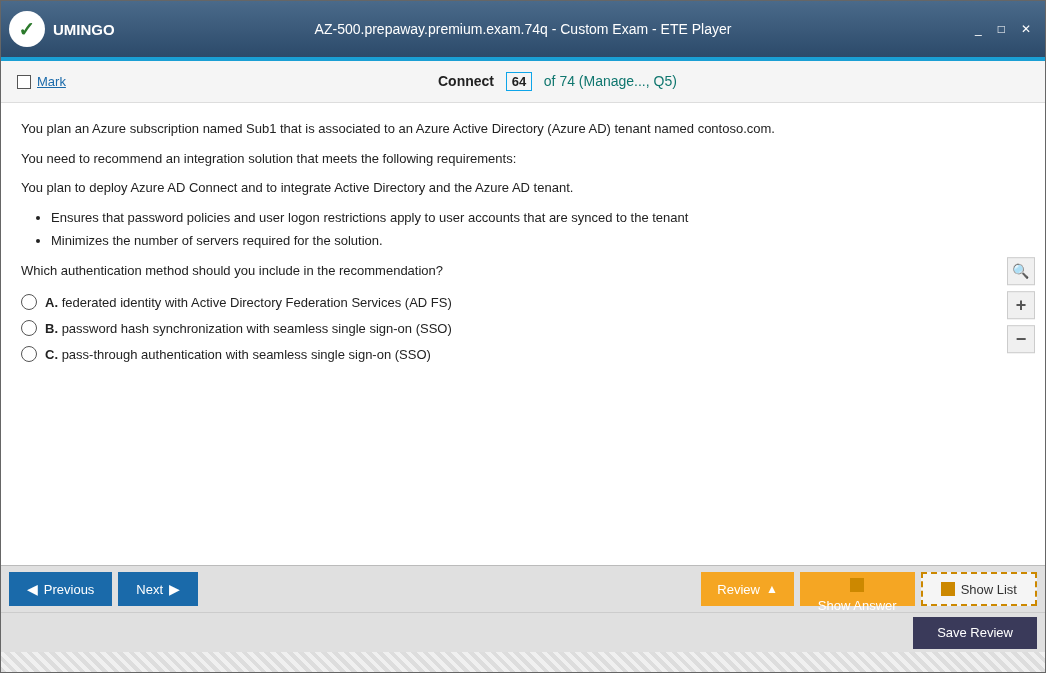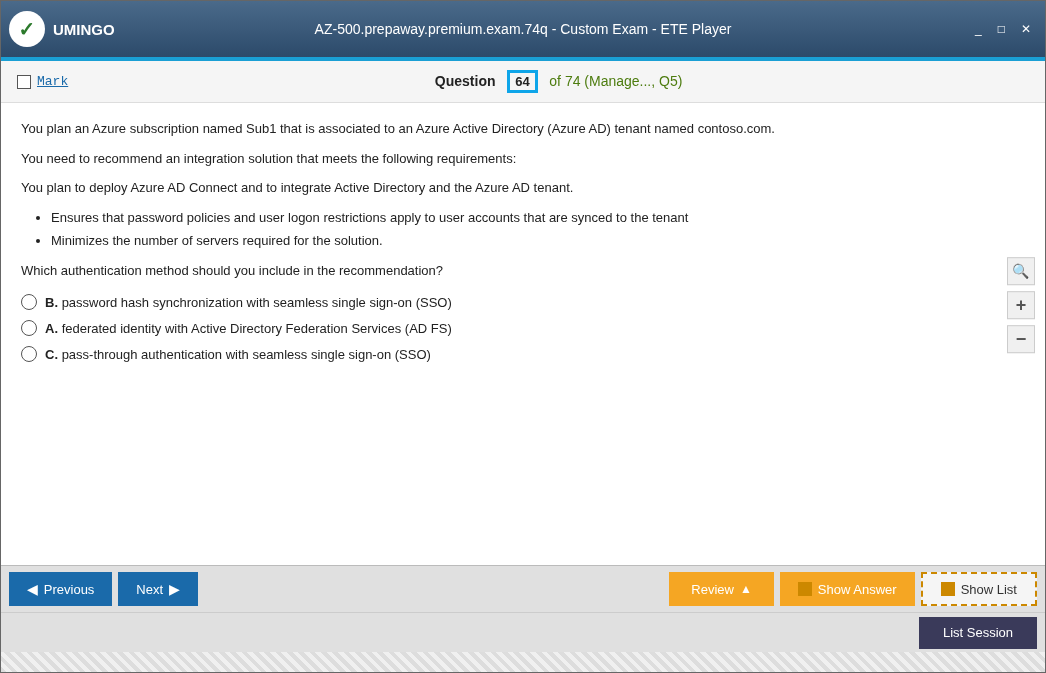--- a/index.html
+++ b/index.html
@@ -15,26 +15,26 @@
     .logo-text { color: #fff; font-size: 15px; font-weight: bold; }
     .title-bar-center { color: #fff; font-size: 14px; font-weight: normal; position: absolute; left: 50%; transform: translateX(-50%); }
     .title-bar-controls { display: flex; gap: 4px; }
     .win-btn { color: #fff; font-size: 12px; cursor: pointer; padding: 2px 6px; background: transparent; border: none; }
 
     
     .accent-line { height: 4px; background: #1a9fd4; flex-shrink: 0; }
 
     
     .question-header { height: 42px; display: flex; align-items: center; padding: 0 16px; border-bottom: 1px solid #ddd; background: #f5f5f5; flex-shrink: 0; gap: 20px; }
-    .mark-checkbox { display: flex; align-items: center; gap: 6px; font-family: Liberation Mono, monospace; }
+    .mark-checkbox { display: flex; align-items: center; gap: 6px; }
     .mark-cb { width: 14px; height: 14px; border: 1px solid #555; background: #fff; display: inline-block; cursor: pointer; }
     .mark-label { color: #1a6aaa; text-decoration: underline; cursor: pointer; font-size: 13px; }
     .question-info { margin-left: auto; margin-right: auto; font-size: 14px; color: #222; font-weight: bold; }
-    .question-num-box { border: 3px solid #0ea5e9; padding: 1px 5px; font-size: 13px; font-weight: bold; display: inline-block; }
-    .question-meta { color: #4d7c0f; font-weight: normal; }
+    .question-num-box { border: 1px solid #0ea5e9; padding: 1px 5px; font-size: 13px; font-weight: bold; display: inline-block; }
+    .question-meta { color: #0f766e; font-weight: normal; }
 
     
     .content-area { flex: 1; overflow-y: auto; padding: 16px 20px; background: #fff; position: relative; }
     .question-text p { margin-bottom: 10px; line-height: 1.5; color: #222; font-size: 13px; }
     .bullet-list { margin: 0 0 10px 30px; }
     .bullet-list li { margin-bottom: 4px; line-height: 1.5; color: #222; }
     .options-list { margin-top: 14px; }
     .option-item { display: flex; align-items: center; margin-bottom: 10px; gap: 8px; cursor: pointer; }
     .option-radio { width: 16px; height: 16px; border-radius: 50%; border: 1.5px solid #555; background: #fff; flex-shrink: 0; cursor: pointer; }
     .option-label { font-size: 13px; color: #222; }
@@ -42,23 +42,23 @@
     
     .sidebar-icons { position: absolute; right: 10px; top: 50%; transform: translateY(-80%); display: flex; flex-direction: column; gap: 6px; }
     .icon-btn { width: 28px; height: 28px; border: 1px solid #ccc; background: #f0f0f0; display: flex; align-items: center; justify-content: center; cursor: pointer; font-size: 14px; color: #555; }
 
     
     .bottom-toolbar { flex-shrink: 0; background: #e0e0e0; border-top: 1px solid #bbb; }
     .toolbar-row1 { display: flex; align-items: center; padding: 6px 8px; gap: 6px; height: 46px; }
     .nav-btn { background: #1a6aaa; color: #fff; border: none; padding: 6px 18px; cursor: pointer; font-size: 13px; display: flex; align-items: center; gap: 6px; height: 34px; }
     .nav-btn .arrow { font-size: 14px; }
     .spacer { flex: 1; }
-    .review-btn { background: #f5a623; color: #fff; border: none; padding: 6px 22px; cursor: pointer; font-size: 13px; height: 34px; display: flex; align-items: center; gap: 6px; }
+    .review-btn { background: #f5a623; color: #fff; border: none; padding: 6px 16px; cursor: pointer; font-size: 13px; height: 34px; display: flex; align-items: center; gap: 6px; }
     .review-arrow { font-size: 12px; }
-    .show-answer-btn { background: #f5a623; color: #fff; border: none; padding: 6px 18px; cursor: pointer; font-size: 13px; height: 34px; display: flex; align-items: center; gap: 6px; }
+    .show-answer-btn { background: #f5a623; color: #fff; border: none; padding: 6px 18px; cursor: pointer; font-size: 13px; height: 34px; display: flex; align-items: center; gap: 6px; flex-direction: column; }
     .show-list-btn { background: #f5f5f5; color: #333; border: 2px dashed #cc8800; padding: 6px 18px; cursor: pointer; font-size: 13px; height: 34px; display: flex; align-items: center; gap: 6px; }
     .btn-icon-sq { width: 14px; height: 14px; background: #cc8800; display: inline-block; flex-shrink: 0; }
 
     .toolbar-row2 { display: flex; align-items: center; justify-content: flex-end; padding: 4px 8px; gap: 6px; height: 40px; border-top: 1px solid #ccc; }
     .save-session-btn { background: #3a3a5a; color: #fff; border: none; padding: 6px 24px; cursor: pointer; font-size: 13px; height: 32px; }
     .end-exam-btn { background: #3a3a5a; color: #fff; border: none; padding: 6px 24px; cursor: pointer; font-size: 13px; height: 32px; }
 
     
     .stripe-area { height: 20px; background: repeating-linear-gradient(45deg, #ddd 0px, #ddd 4px, #f0f0f0 4px, #f0f0f0 8px); flex-shrink: 0; }
   </style>
@@ -83,21 +83,21 @@
   </div>
 
   <div class="accent-line"></div>
 
   <div class="question-header">
     <div class="mark-checkbox">
       <div class="mark-cb"></div>
       <span class="mark-label">Mark</span>
     </div>
     <div class="question-info">
-      <span>Question</span>
+      <span>Connect</span>
       &nbsp;
       <span class="question-num-box">64</span>
       &nbsp;
       <span class="question-meta">of 74 (Manage..., Q5)</span>
     </div>
   </div>
 
   <div class="content-area">
     <div class="question-text">
       <p>You plan an Azure subscription named Sub1 that is associated to an Azure Active Directory (Azure AD) tenant named contoso.com.</p>
@@ -107,27 +107,27 @@
         <li>Ensures that password policies and user logon restrictions apply to user accounts that are synced to the tenant</li>
         <li>Minimizes the number of servers required for the solution.</li>
       </ul>
       <p>Which authentication method should you include in the recommendation?</p>
     </div>
 
     <div class="options-list">
       <div class="option-item">
         <div class="option-radio"></div>
         <span class="option-label">
-          <strong>B.</strong>&nbsp;<span>password hash synchronization with seamless single sign-on (SSO)</span>
+          <strong>A.</strong>&nbsp;<span>federated identity with Active Directory Federation Services (AD FS)</span>
         </span>
       </div>
       <div class="option-item">
         <div class="option-radio"></div>
         <span class="option-label">
-          <strong>A.</strong>&nbsp;<span>federated identity with Active Directory Federation Services (AD FS)</span>
+          <strong>B.</strong>&nbsp;<span>password hash synchronization with seamless single sign-on (SSO)</span>
         </span>
       </div>
       <div class="option-item">
         <div class="option-radio"></div>
         <span class="option-label">
           <strong>C.</strong>&nbsp;<span>pass-through authentication with seamless single sign-on (SSO)</span>
         </span>
       </div>
     </div>
 
@@ -157,19 +157,19 @@
         <span class="btn-icon-sq"></span>
         <span>Show Answer</span>
       </button>
       <button class="show-list-btn">
         <span class="btn-icon-sq" style="background:#cc8800;"></span>
         <span>Show List</span>
       </button>
     </div>
     <div class="toolbar-row2">
       <button class="save-session-btn">
-        <span>List Session</span>
+        <span>Save Review</span>
       </button>
     </div>
   </div>
 
   <div class="stripe-area"></div>
 </div>
 
 </body></html>

